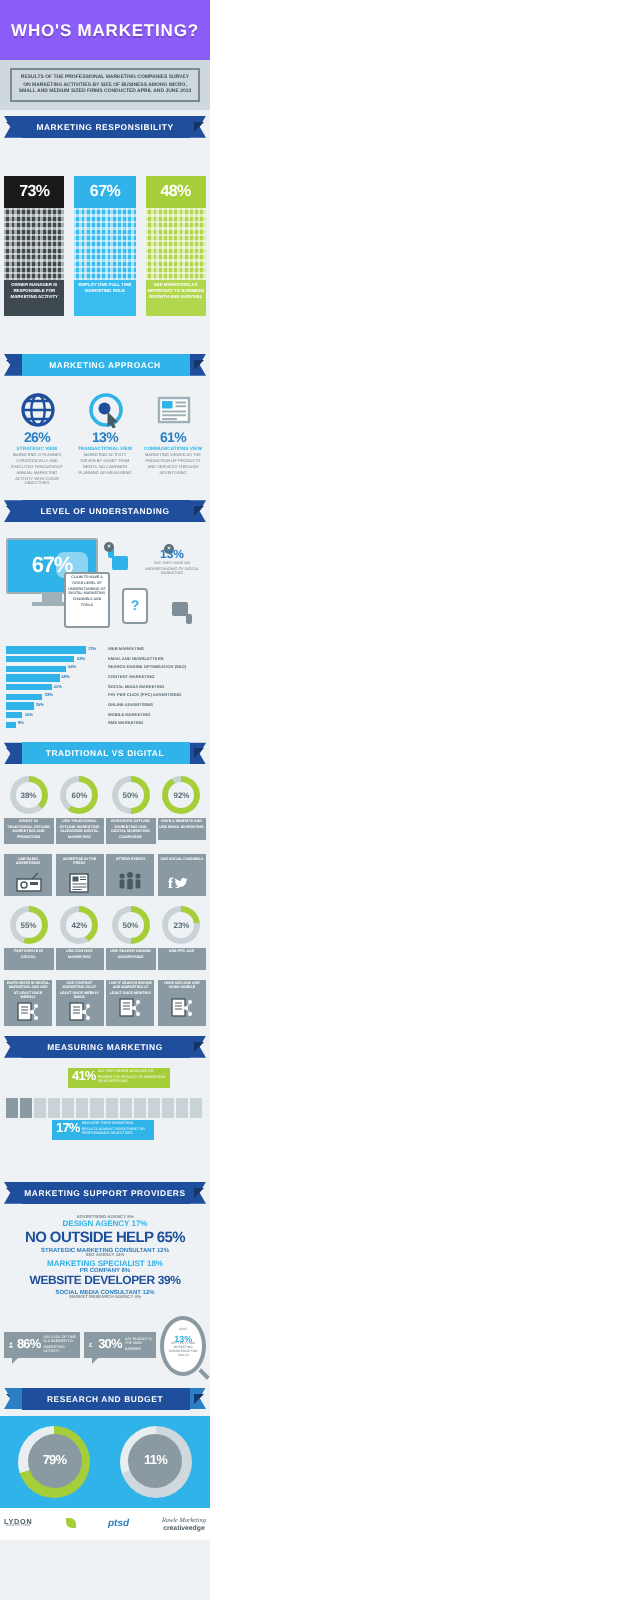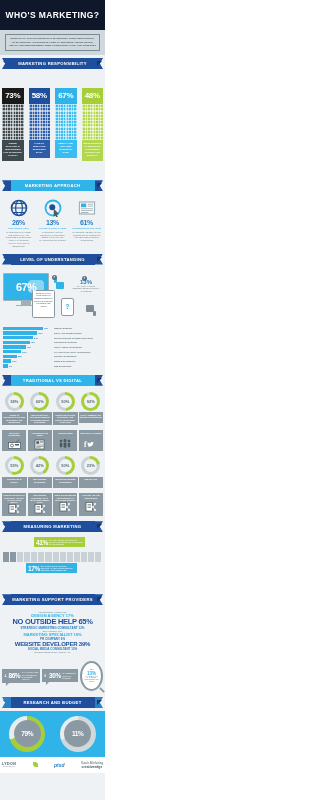--- a/index.html
+++ b/index.html
@@ -18,21 +18,21 @@
   .ribwrap:before,.ribwrap:after{content:"";position:absolute;top:6px;
       border-style:solid;height:0;width:0;}
   .ribwrap:before{left:3px;border-width:0 5px 5px 0;border-color:transparent #16356b transparent transparent;}
   .ribwrap:after{right:3px;border-width:5px 5px 0 0;border-color:#16356b transparent transparent transparent;}
   .rib-tail-l,.rib-tail-r{position:absolute;top:3px;width:9px;height:11px;background:#1f4f9c;}
   .rib-tail-l{left:2px;clip-path:polygon(0 0,100% 0,100% 100%,0 100%,35% 50%);}
   .rib-tail-r{right:2px;clip-path:polygon(0 0,100% 0,65% 50%,100% 100%,0 100%);}
   .rib-tail-l.lt,.rib-tail-r.lt{background:#2b7fc4;}
 
   
-  .header{background:#0f172a;height:30px;display:flex;align-items:center;justify-content:center;}
+  .header{background:#8b5cf6;height:30px;display:flex;align-items:center;justify-content:center;}
   .header h1{margin:0;font-size:8.5px;font-weight:bold;color:#fff;letter-spacing:.4px;
              text-shadow:0 1px 0 rgba(0,0,0,.18);}
   .subtitle{background:#cfd8dc;margin:0;padding:4px 5px;}
   .subbox{border:1px solid #7a8a93;padding:2px 3px;}
   .subbox p{margin:0;font-size:2.5px;line-height:1.45;color:#40535c;text-align:center;
             text-transform:uppercase;font-weight:bold;}
 
   
   .resp{display:flex;gap:5px;padding:16px 2px;}
   .respcol{flex:1;display:flex;flex-direction:column;}
@@ -184,25 +184,20 @@
       <span>MARKETING RESPONSIBILITY</span>
     </div>
   </div>
   <div class="resp" id="resp-cols">
       <div class="respcol">
         <div class="respnum" style="background:#1a1a1a">73%</div>
         <div class="respgrid" style="background-color:#3f4a50"></div>
         <div class="respcap" style="background:#3f4a50">OWNER MANAGER IS RESPONSIBLE FOR MARKETING ACTIVITY</div>
       </div>
       <div class="respcol">
-        <div class="respnum" style="background:#1f4f9c">58%</div>
-        <div class="respgrid" style="background-color:#2d5ca8"></div>
-        <div class="respcap" style="background:#2d5ca8">HAVE NO DEDICATED MARKETING STAFF</div>
-      </div>
-      <div class="respcol">
         <div class="respnum" style="background:#2fb3e8">67%</div>
         <div class="respgrid" style="background-color:#39bdf0"></div>
         <div class="respcap" style="background:#39bdf0">EMPLOY ONE FULL TIME MARKETING ROLE</div>
       </div>
       <div class="respcol">
         <div class="respnum" style="background:#a6ce39">48%</div>
         <div class="respgrid" style="background-color:#b2d64d"></div>
         <div class="respcap" style="background:#b2d64d">SEE MARKETING AS IMPORTANT TO BUSINESS GROWTH AND SURVIVAL</div>
       </div>
     </div>

